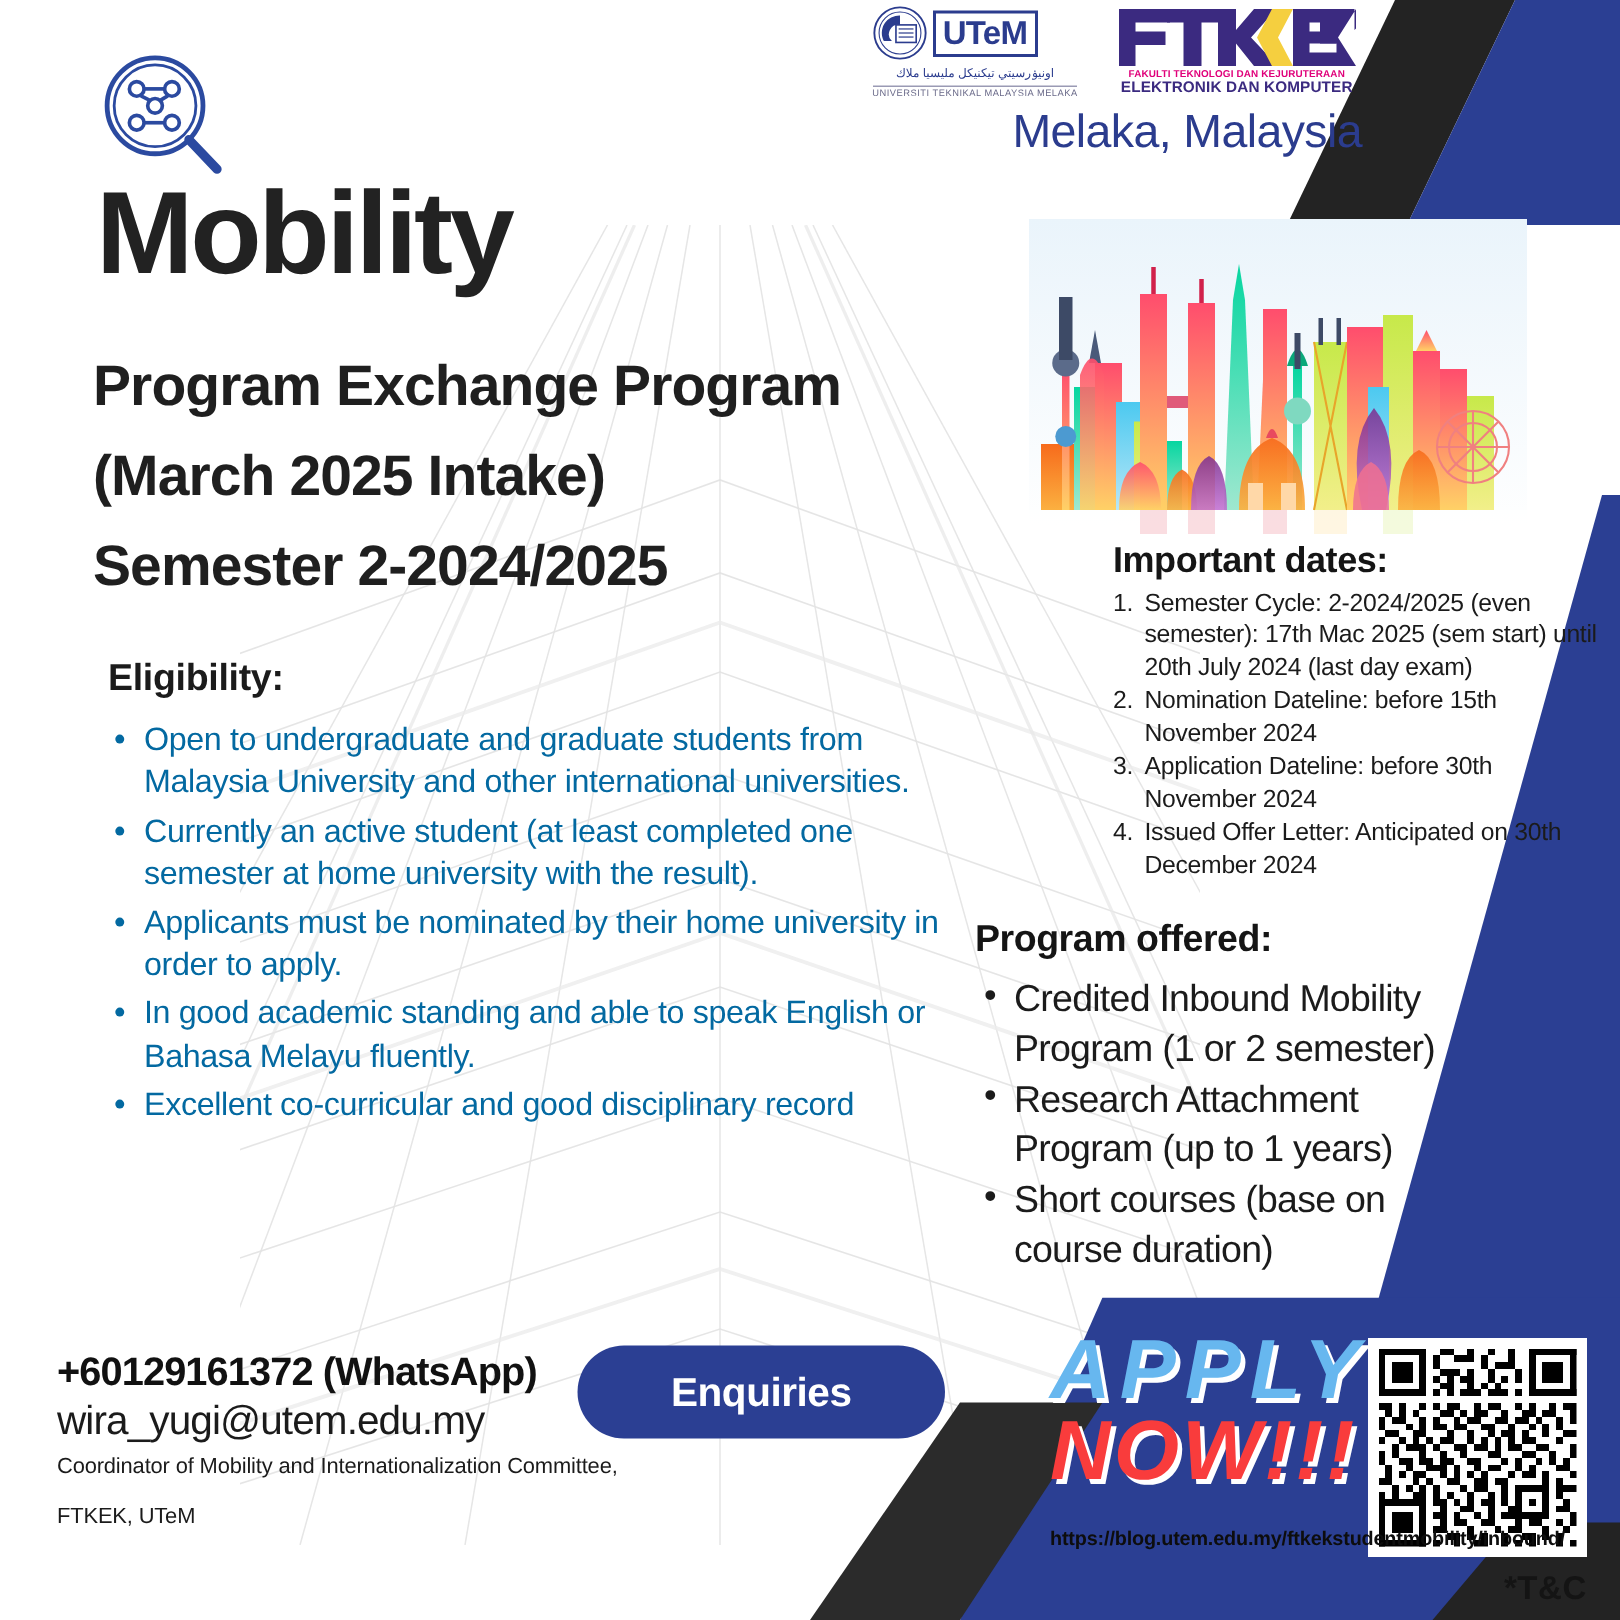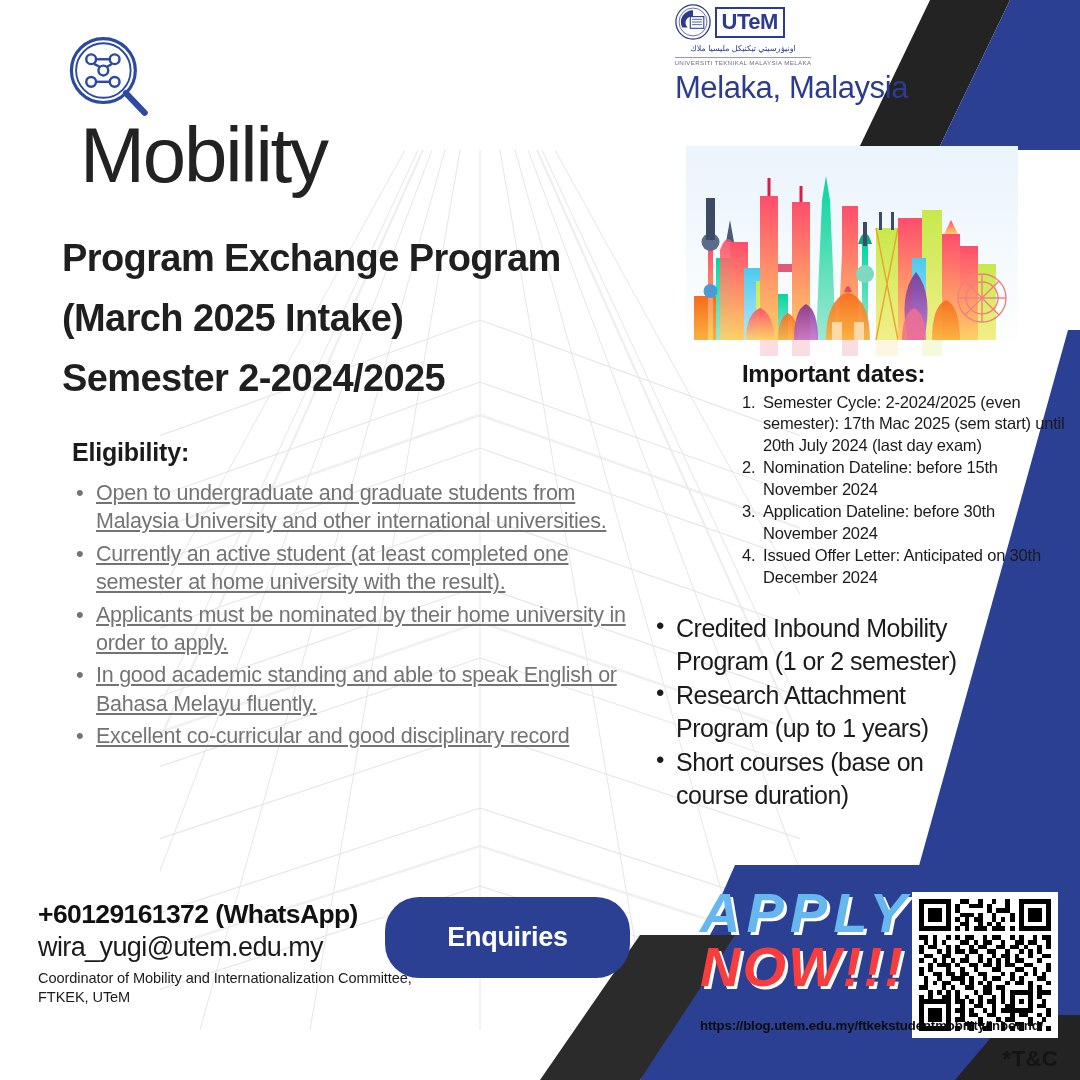--- a/index.html
+++ b/index.html
@@ -56,40 +56,40 @@
   }
 
   
   .title-wrap{ position:absolute; left:62px; top:32px; z-index:5; }
   .title-row{ display:flex; align-items:center; gap:14px; }
   .mag-icon{ width:94px; height:94px; flex:none; }
   .t-inbound{
     font-size:62px; font-weight:bold; color:#2b4aa0; letter-spacing:-1.2px; line-height:.95;
   }
   .t-mobility{
-    font-size:78px; font-weight:normal; color:#222222; letter-spacing:-2.2px;
-    line-height:.95; margin-top:-8px; margin-left:18px;
+    font-size:78px; font-weight:bold; color:#222222; letter-spacing:-2.2px;
+    line-height:.95; margin-top:-8px; margin-left:2px;
   }
 
   .subtitle{
     position:absolute; left:62px; top:228px; z-index:5;
     font-size:38px; font-weight:600; color:#1f1f1f; line-height:1.58;
     letter-spacing:-.6px;
   }
 
   
   .elig{ position:absolute; left:72px; top:438px; width:560px; z-index:5; }
   .elig-head{
     font-size:25px; font-weight:bold; color:#1b1b1b; letter-spacing:-.2px;
     margin-bottom:12px;
   }
   .elig ul{ list-style:none; }
   .elig li{
     position:relative; padding-left:24px; margin-bottom:4px;
-    font-size:21.5px; line-height:1.32; color:#737373; letter-spacing:-.25px;text-decoration:underline;
+    font-size:21.5px; line-height:1.32; color:#0369a1; letter-spacing:-.25px;
   }
   .elig li::before{
     content:"•"; position:absolute; left:4px; top:-1px; font-size:22px;
   }
 
   
   .skyline{
     position:absolute; left:686px; top:146px; width:332px; height:214px;
     z-index:4; overflow:hidden;
   }
@@ -117,21 +117,21 @@
   }
   .prog li::before{ content:"•"; position:absolute; left:6px; top:-2px; font-size:24px; }
 
   
   .contact{ position:absolute; left:38px; top:900px; z-index:6; width:420px; }
   .c-phone{ font-size:26.5px; font-weight:bold; color:#111; letter-spacing:-.6px; line-height:1.12;}
   .c-mail{ font-size:27px; color:#1b1b1b; letter-spacing:-.6px; line-height:1.12; margin-top:2px;}
   .c-role{ font-size:14.6px; color:#1b1b1b; line-height:1.32; margin-top:7px; letter-spacing:-.1px;}
 
   .enquiries{
-    position:absolute; left:385px; top:897px; width:245px; height:81px; z-index:7;
+    position:absolute; left:385px; top:897px; width:245px; height:62px; z-index:7;
     background:#2b3f93; border-radius:34px; color:#ffffff;
     font-size:27px; font-weight:bold; letter-spacing:-.3px;
     display:flex; align-items:center; justify-content:center;
     border:none; cursor:pointer; font-family:"Liberation Sans", sans-serif;
   }
 
   
   .apply{ position:absolute; left:700px; top:890px; z-index:7; }
   .apply-line{
     font-size:56px; font-weight:bold; font-style:italic; line-height:.82;
@@ -225,20 +225,36 @@
               <line x1="19" y1="20" x2="30" y2="20"></line>
               <line x1="19" y1="23" x2="30" y2="23"></line>
             </g>
           </svg>
           <div class="utem-word">UTeM</div>
         </div>
         <div class="utem-jawi">اونيۏرسيتي تيكنيكل مليسيا ملاك</div>
         <div class="utem-sub">UNIVERSITI TEKNIKAL MALAYSIA MELAKA</div>
       </div>
 
+      <div class="ftkek">
+        <svg class="ftkek-mark" viewBox="0 0 160 42">
+          <g fill="#3b2a80">
+            <path d="M2 2 h34 v9 h-23 v6 h20 v9 h-20 v14 h-11 z"></path>
+            <path d="M34 2 h34 v9 h-11 v29 h-12 v-29 h-11 z"></path>
+            <path d="M68 2 h12 v14 l12 -14 h15 l-17 19 l18 19 h-16 l-12 -15 v15 h-12 z"></path>
+          </g>
+          <polygon points="104,2 118,2 108,21 118,40 104,40 94,21" fill="#f5cf3f"></polygon>
+          <g fill="#3b2a80">
+            <path d="M118 2 h32 v9 h-21 v6 h18 v8 h-18 v6 h21 v9 h-32 z"></path>
+            <path d="M148 2 h11 v14 l1 -1 v-13 h0 l-12 19 l12 19 h-12 l-1 -1 v-14 h-11 v-23 z"></path>
+          </g>
+        </svg>
+        <div class="ftkek-l1">FAKULTI TEKNOLOGI DAN KEJURUTERAAN</div>
+        <div class="ftkek-l2">ELEKTRONIK DAN KOMPUTER</div>
+      </div>
     </div>
     <div class="melaka">Melaka, Malaysia</div>
   </div>
 
   <div class="title-wrap">
     <div class="title-row">
       <svg class="mag-icon" viewBox="0 0 100 100">
         <circle cx="44" cy="41" r="34" fill="none" stroke="#2b4aa0" stroke-width="3.4"></circle>
         <circle cx="44" cy="41" r="29" fill="none" stroke="#2b4aa0" stroke-width="2"></circle>
         <g fill="none" stroke="#2b4aa0" stroke-width="2.6">
@@ -399,32 +415,33 @@
     <div class="dates-head">Important dates:</div>
     <ol>
       <li>Semester Cycle: 2-2024/2025 (even semester): 17th Mac 2025 (sem start) until 20th July 2024 (last day exam)</li>
       <li>Nomination Dateline: before 15th November 2024</li>
       <li>Application Dateline: before 30th November 2024</li>
       <li>Issued Offer Letter: Anticipated on 30th December 2024</li>
     </ol>
   </div>
 
   <div class="prog">
+    <div class="prog-head">Program offered:</div>
     <ul>
       <li>Credited Inbound Mobility Program (1 or 2 semester)</li>
       <li>Research Attachment Program (up to 1 years)</li>
       <li>Short courses (base on course duration)</li>
     </ul>
   </div>
 
   <div class="contact">
     <div class="c-phone">+60129161372 (WhatsApp)</div>
     <div class="c-mail">wira_yugi@utem.edu.my</div>
     <div class="c-role">Coordinator of Mobility and Internationalization Committee,</div>
-    <div class="c-role" style="margin-top:0">FTKEK, UTeM</div>
+    <div class="c-role" style="margin-top:14px">FTKEK, UTeM</div>
   </div>
 
   <button class="enquiries">Enquiries</button>
 
   <div class="apply">
     <div class="apply-line apply-1">APPLY</div>
     <div class="apply-line apply-2">NOW!!!</div>
   </div>
 
   <div class="qr">

